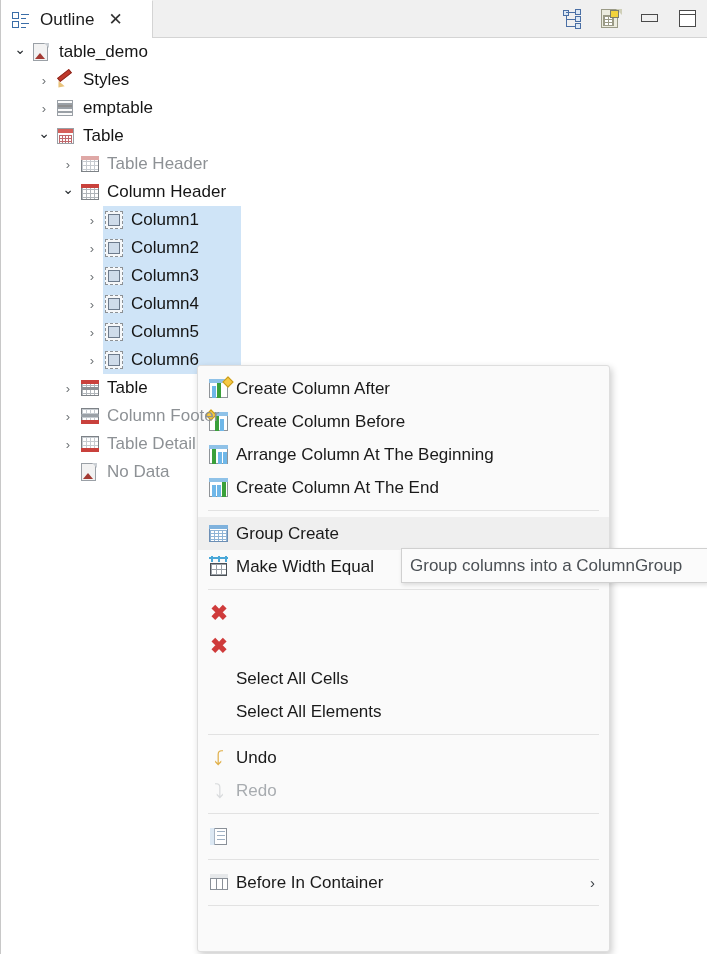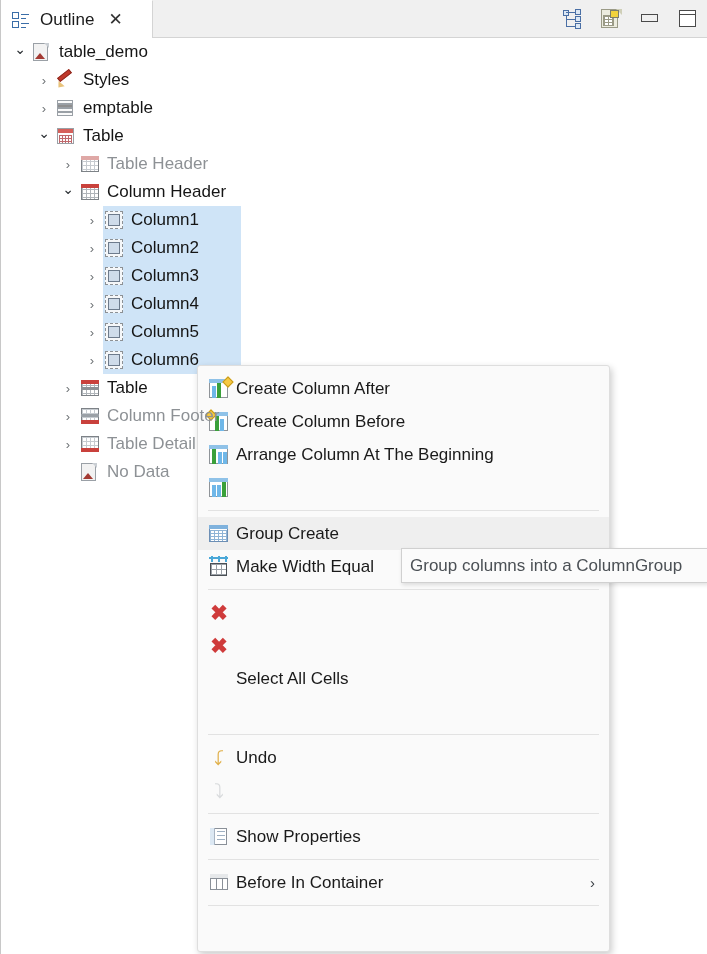--- a/index.html
+++ b/index.html
@@ -559,20 +559,21 @@
         <span class="mi-label">Arrange Column At The Beginning</span>
       </div>
       <div class="mi">
         <span class="mi-icon mic-col">
           <i class="frame"></i>
           <i class="hdr"></i>
           <i class="bar bb" style="left:6px;height:12px;"></i>
           <i class="bar bb" style="left:11px;height:12px;"></i>
           <i class="bar bg" style="left:16px;height:15px;"></i>
         </span>
+        <span class="mi-label">Create Column At The End</span>
       </div>
       <div class="msep"></div>
       <div class="mi hl">
         <span class="mi-icon mic-grid">
           <i class="frame"></i>
           <i class="hdr"></i>
           <i class="gr"></i>
         </span>
         <span class="mi-label">Group Create</span>
       </div>
@@ -596,43 +597,44 @@
         <span class="mi-icon ">
           <span class="mic-x">✖</span>
         </span>
       </div>
       <div class="mi">
         <span class="mi-icon "></span>
         <span class="mi-label">Select All Cells</span>
       </div>
       <div class="mi">
         <span class="mi-icon "></span>
+        <span class="mi-label">Select All Elements</span>
       </div>
       <div class="msep"></div>
       <div class="mi">
         <span class="mi-icon ">
           <span class="mic-undo">⤵</span>
         </span>
         <span class="mi-label">Undo</span>
       </div>
       <div class="mi disabled">
         <span class="mi-icon ">
           <span class="mic-redo">⤵</span>
         </span>
+        <span class="mi-label">Redo</span>
       </div>
       <div class="msep"></div>
       <div class="mi">
         <span class="mi-icon mic-props">
           <i class="frame"></i>
           <i class="lft"></i>
           <i class="ln n1"></i>
           <i class="ln n2"></i>
           <i class="ln n3"></i>
         </span>
-        <span class="mi-label">Show Properties</span>
       </div>
       <div class="msep"></div>
       <div class="mi">
         <span class="mi-icon mic-arr">
           <i class="frame"></i>
           <i class="top"></i>
           <i class="v1"></i>
           <i class="v2"></i>
         </span>
         <span class="mi-label">Before In Container</span>

